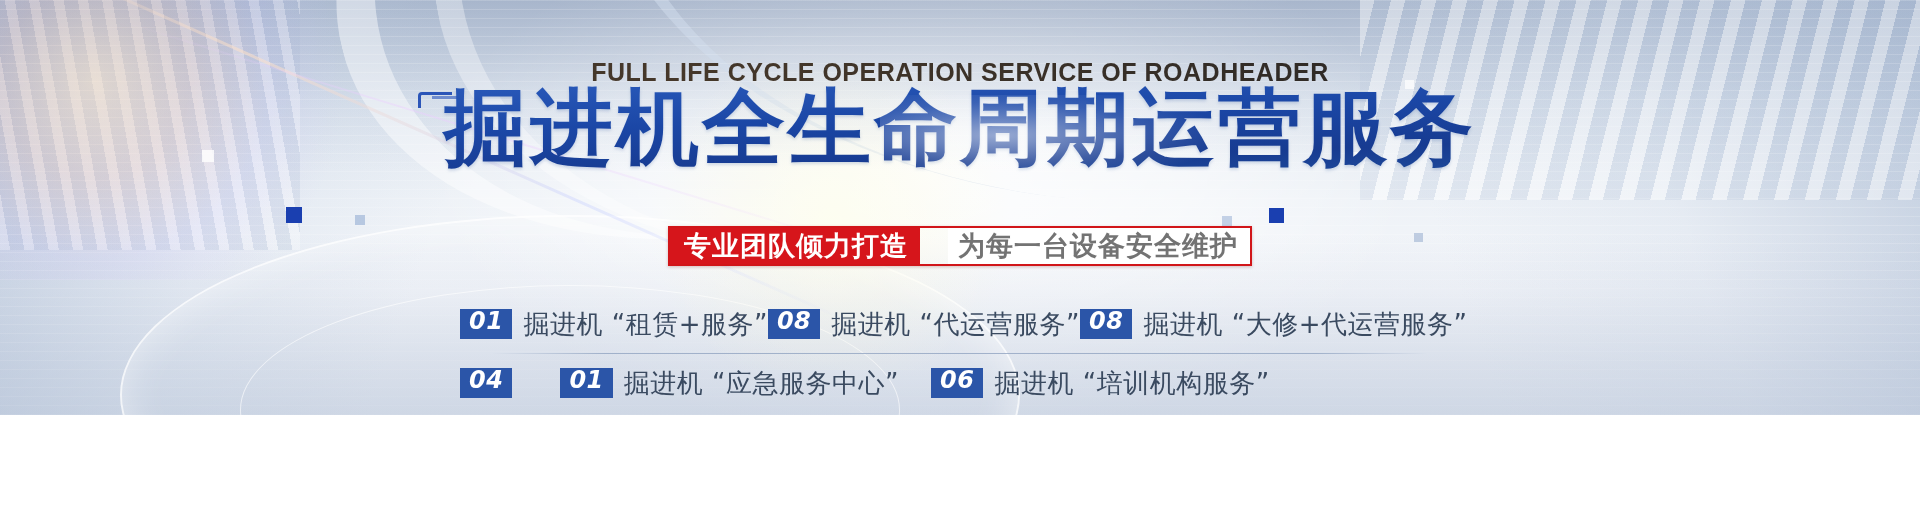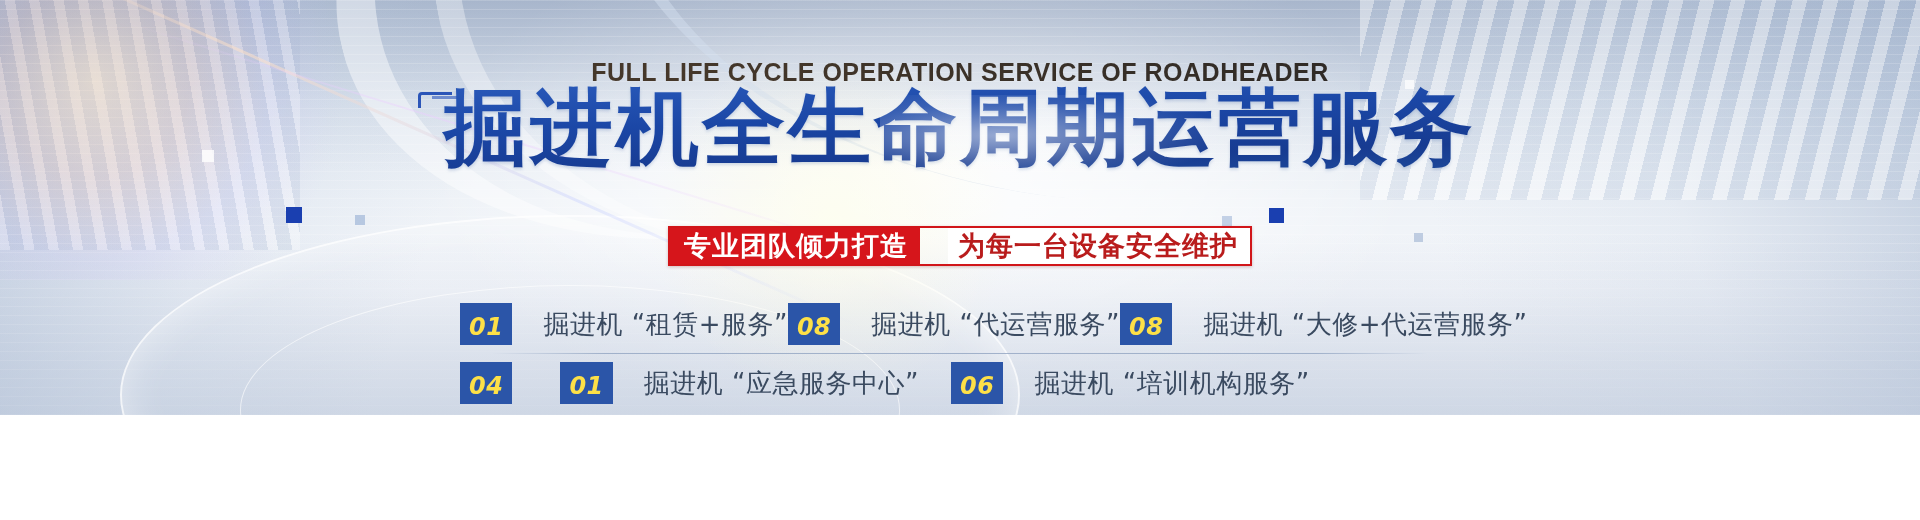--- a/index.html
+++ b/index.html
@@ -157,21 +157,21 @@
   .ribbon-left{
     background:#d6151b;
     color:#ffffff;
     font-family:"DejaVu Sans","Liberation Sans",sans-serif;
     font-size:27px; font-weight:900; letter-spacing:1px;
     padding:0 12px 0 14px;
     display:flex; align-items:center;
   }
   .ribbon-right{
     background:#ffffff;
-    color:#b91c1c;
+    color:#737373;
     font-family:"DejaVu Sans","Liberation Sans",sans-serif;
     font-size:27px; font-weight:900; letter-spacing:1px;
     padding:0 12px 0 10px;
     display:flex; align-items:center;
   }
 
   
   .services{
     position:absolute; top:295px; left:50%; transform:translateX(-50%);
     width:1000px;
@@ -183,33 +183,32 @@
   .svc-row.row2{ justify-content:flex-start; }
   .svc-divider{
     width:936px; height:1px; margin:0 auto;
     background:linear-gradient(90deg, rgba(160,176,202,0) 0%, rgba(150,168,196,0.85) 12%, rgba(150,168,196,0.85) 88%, rgba(160,176,202,0) 100%);
   }
   .svc{
     display:flex; align-items:center; gap:11px;
   }
   .svc-num{
     background:#2b55a8;
-    color:#fde047;
+    color:#ffffff;
     font-family:"DejaVu Sans","Liberation Sans",sans-serif;
     font-size:24px; font-weight:700; font-style:italic;
-    padding:12px 9px 4px 9px;
+    padding:0 9px 4px 9px;
     line-height:1.05;
     letter-spacing:.5px;
   }
   .svc-label{
     color:#3a4a60;
     font-family:"DejaVu Sans","Liberation Sans",sans-serif;
     font-size:26px; font-weight:500; letter-spacing:.5px;
     white-space:nowrap;
-    margin-left:20px;
   }
   .gap-a{ width:48px; } .gap-b{ width:44px; }
   .gap-c{ width:48px; } .gap-d{ width:32px; }
 </style>
 </head>
 <body>
 
 <div class="banner">
 
   <div class="bg-top-dark"></div>

